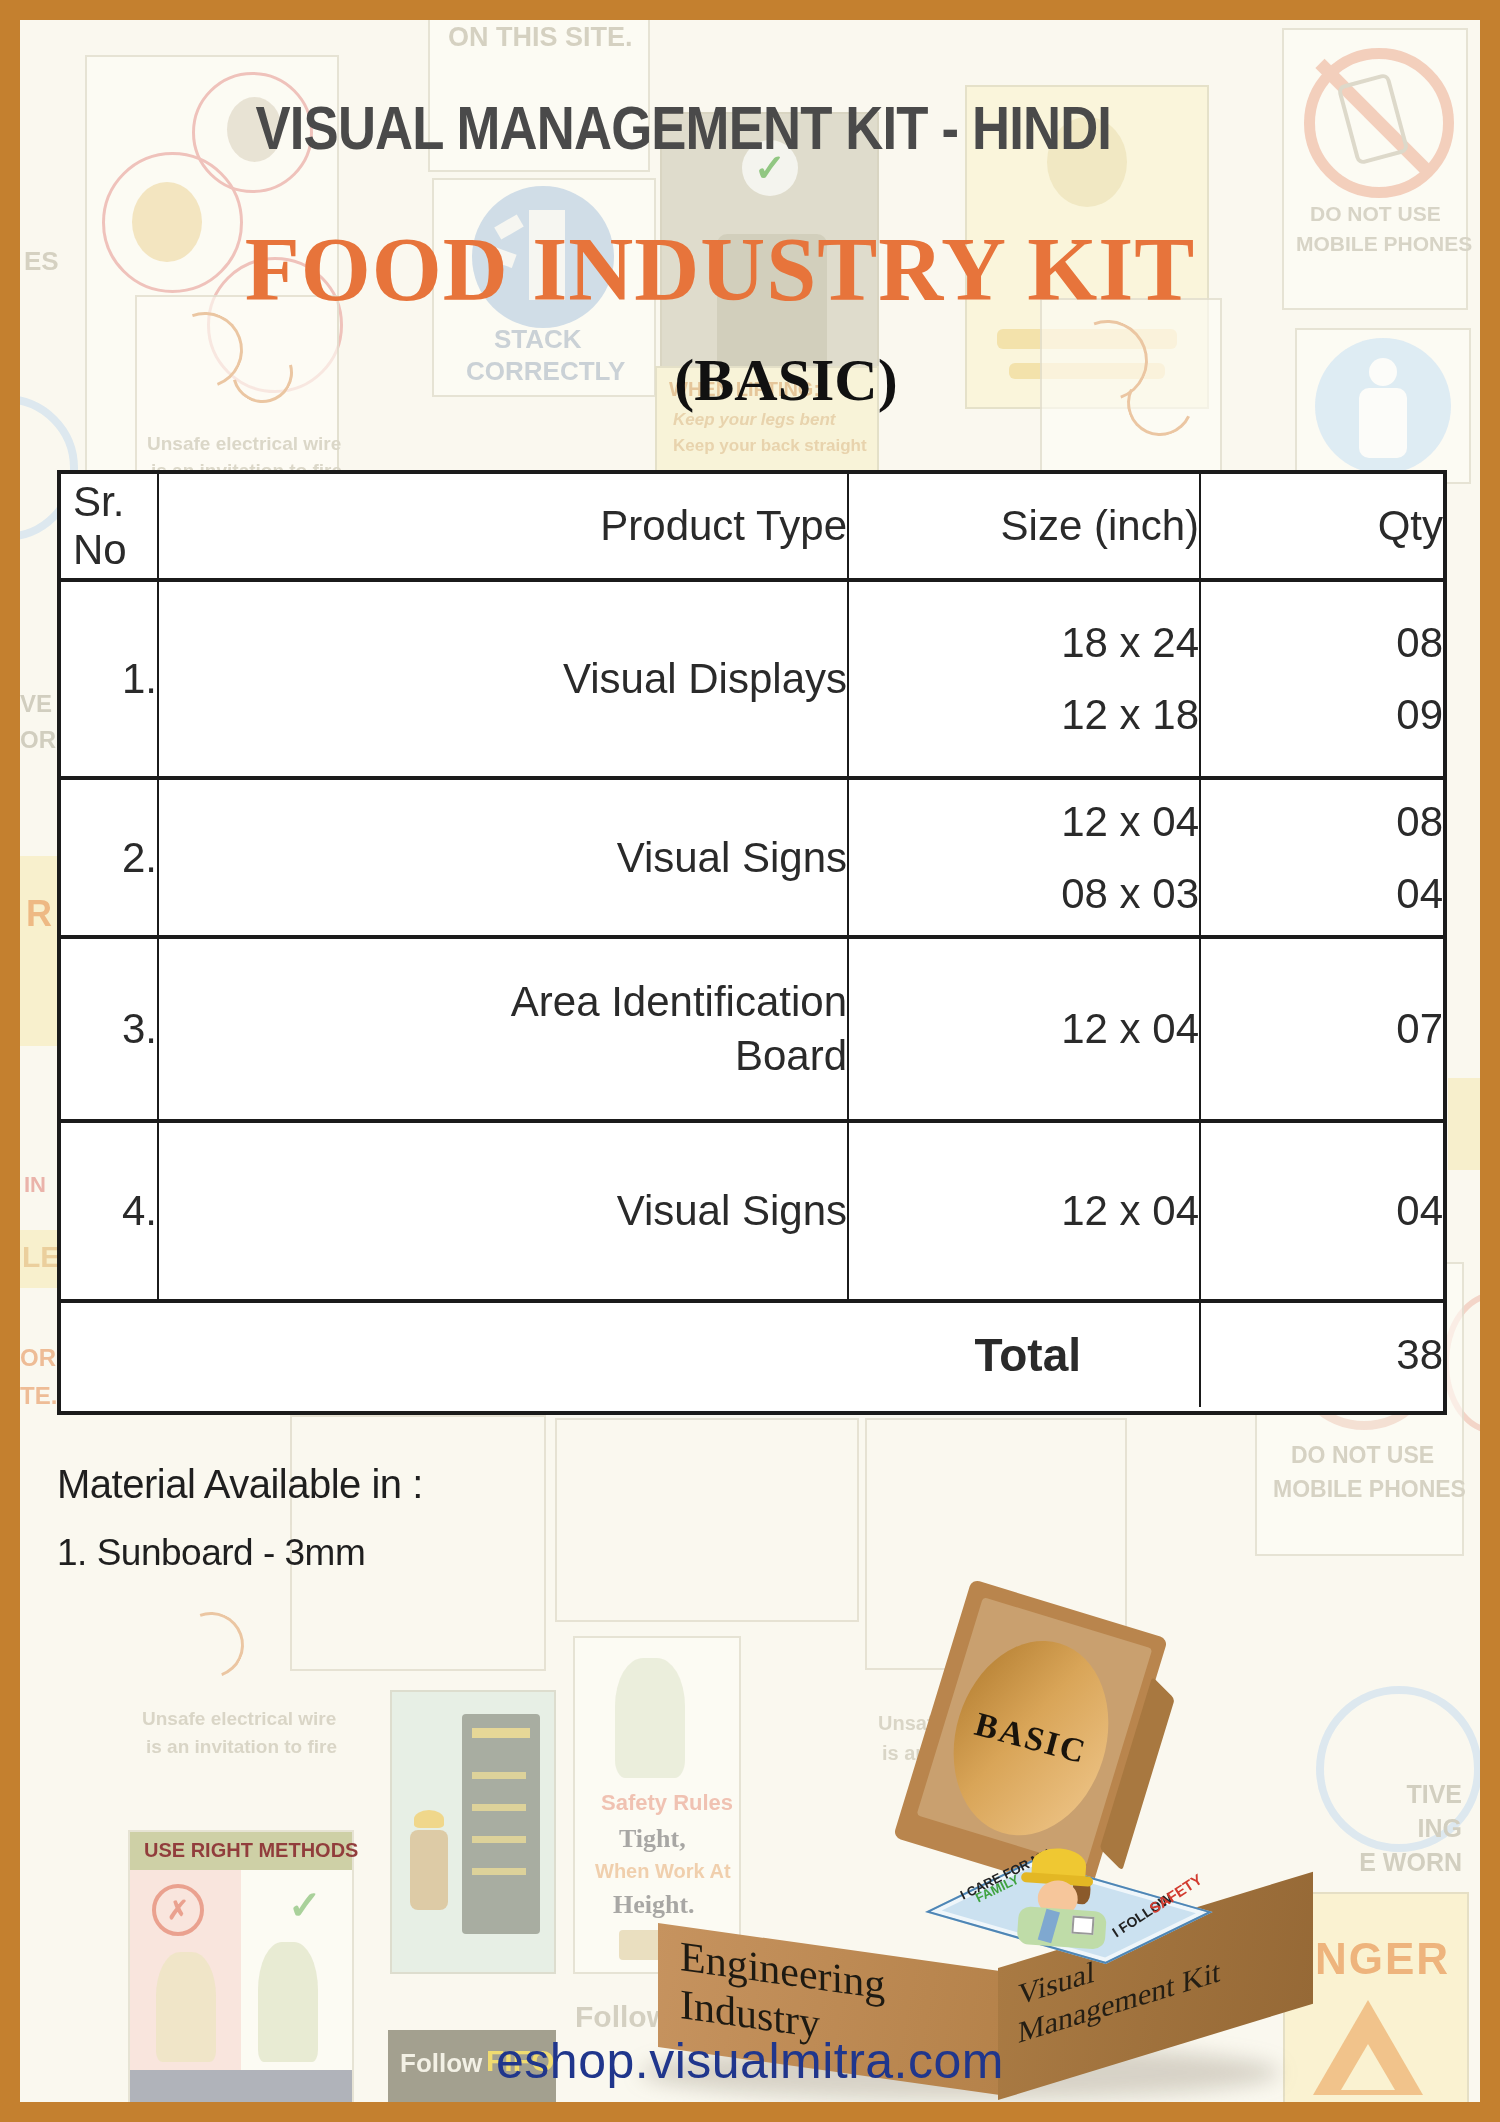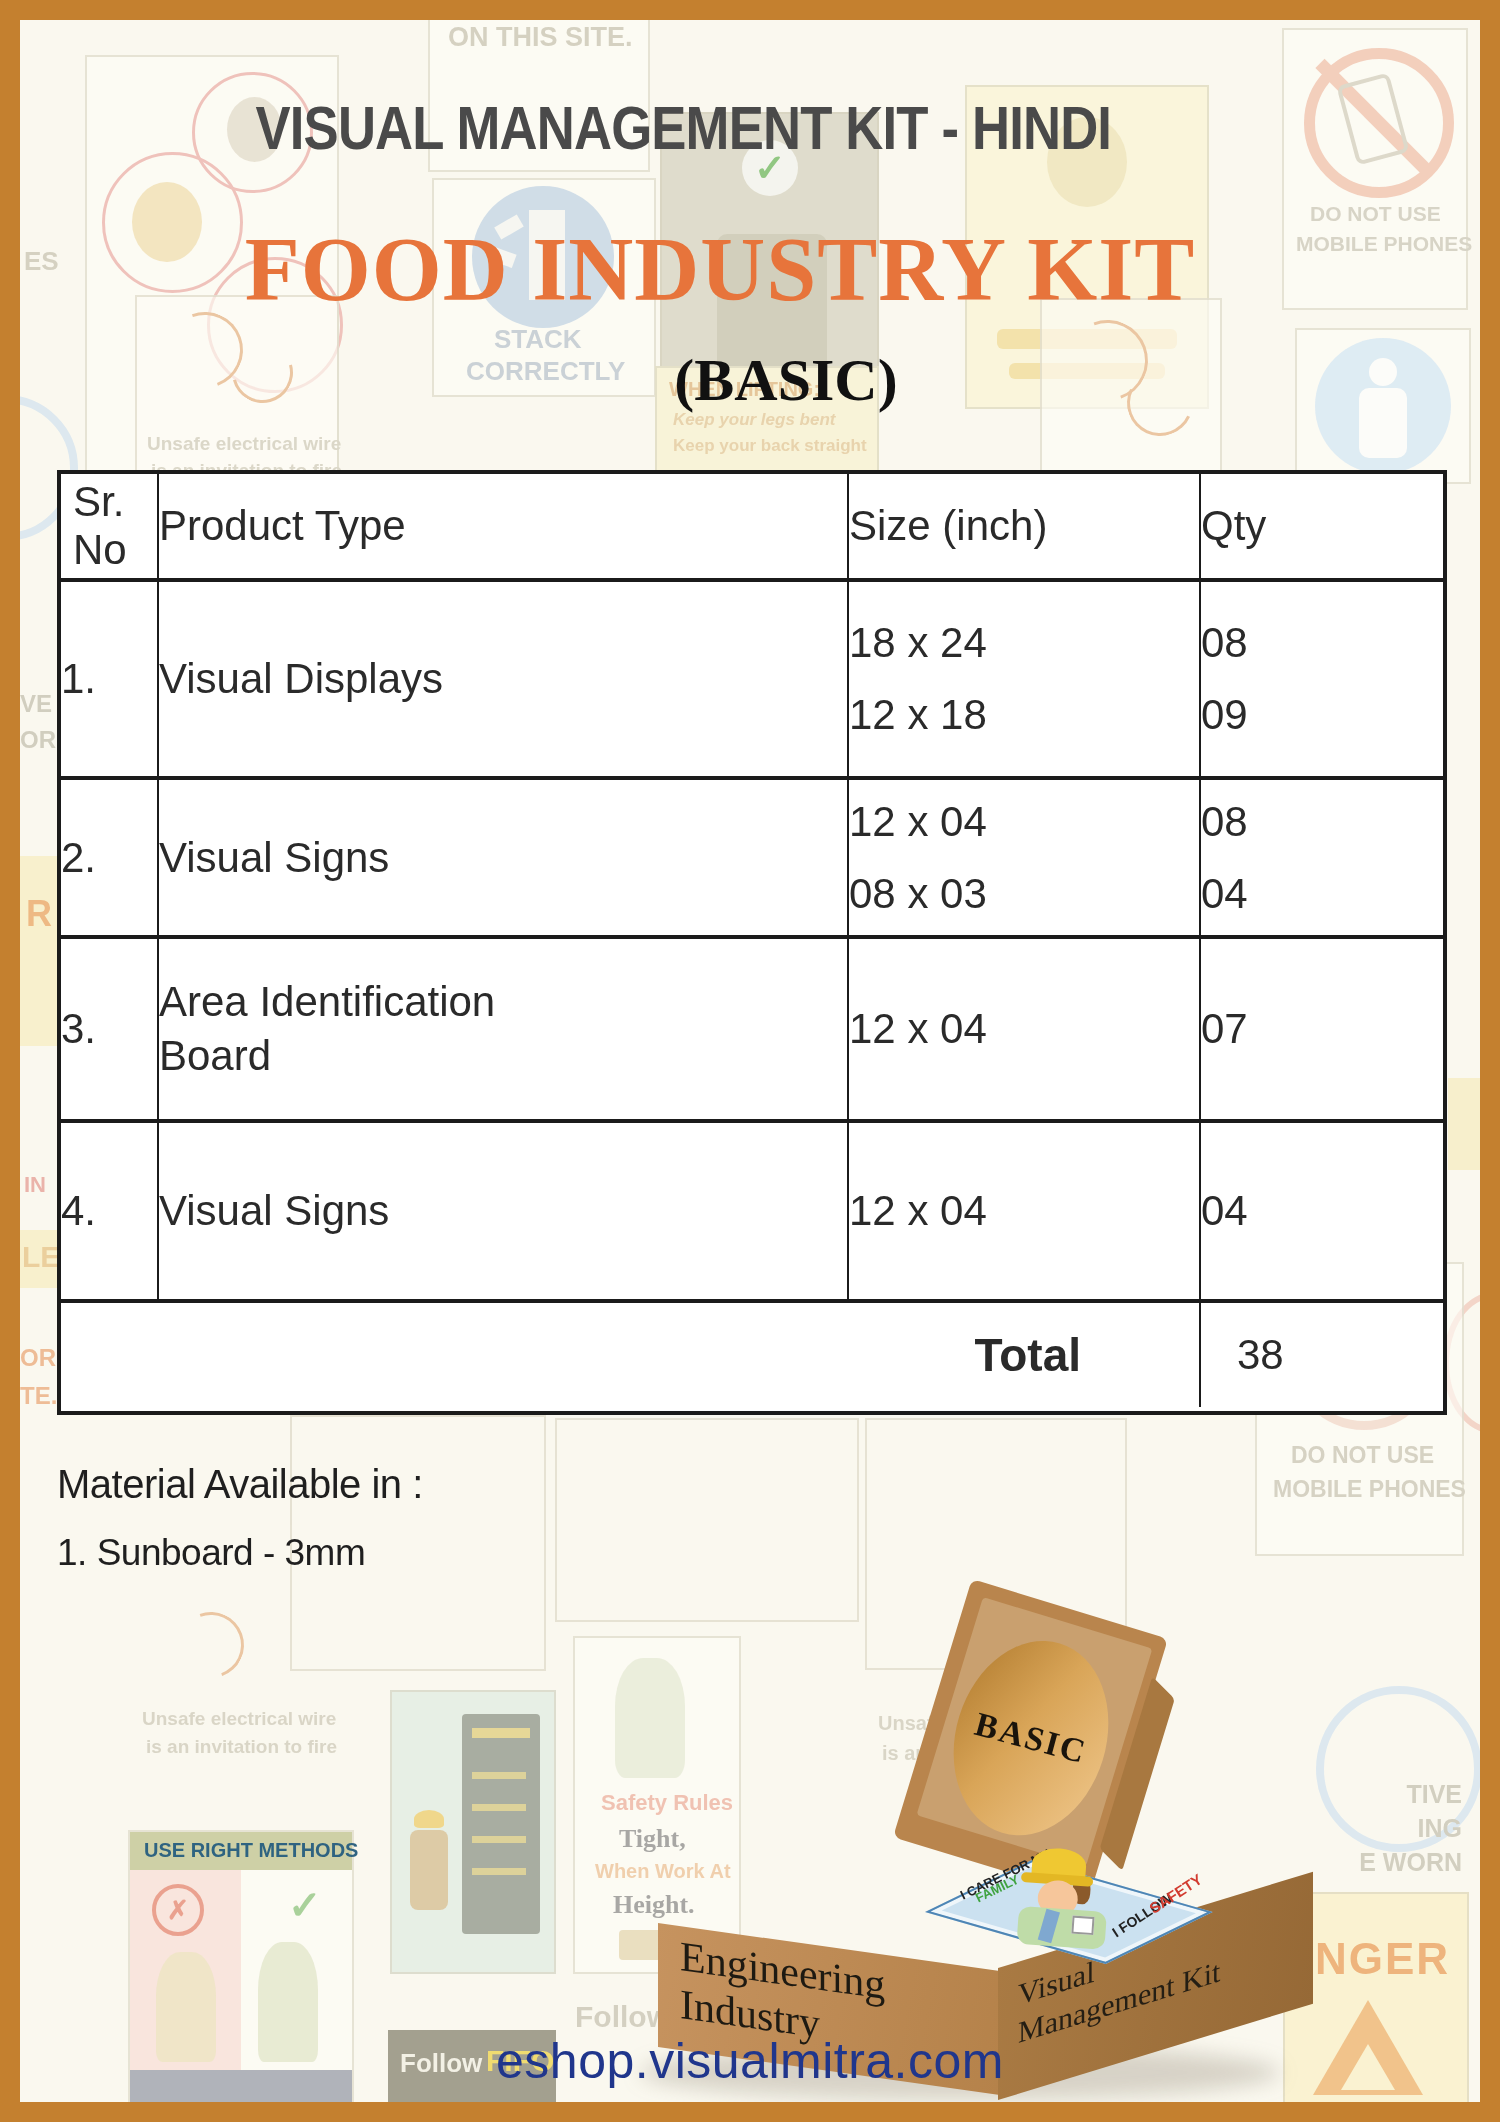--- a/index.html
+++ b/index.html
@@ -21,21 +21,21 @@
          font-family:"Liberation Serif",serif;font-size:90px;font-weight:bold;letter-spacing:1px;white-space:nowrap;}
   .variant{position:absolute;top:346px;left:72px;right:0;text-align:center;z-index:5;color:#111;
          font-family:"Liberation Serif",serif;font-size:60px;font-weight:bold;}
   
   .ptable{position:absolute;left:57px;top:470px;width:1390px;height:945px;z-index:5;
           border:4px solid #1b1b1b;background:#fff;box-sizing:border-box;display:flex;flex-direction:column;
           color:#2a2a2a;font-size:42px;}
   .trow{display:flex;box-sizing:border-box;border-bottom:4px solid #1b1b1b;}
   .trow:last-child{border-bottom:none;}
   .cell{box-sizing:border-box;border-right:2px solid #1b1b1b;background:#fff;display:flex;
-        flex-direction:column;justify-content:center;align-items:flex-start;text-align:center;}
+        flex-direction:column;justify-content:center;align-items:flex-end;text-align:center;}
   .cell:last-child{border-right:none;flex:1;}
   .c0{width:98px;}.c1{width:690px;}.c2{width:352px;}
   .hsr{align-items:flex-start;padding-left:12px;line-height:1.15;}
   .dline{line-height:72px;}
   .pline{line-height:54px;}
   .cell-merged{box-sizing:border-box;width:1140px;border-right:2px solid #1b1b1b;background:#fff;
         display:flex;align-items:center;justify-content:flex-end;padding-right:118px;
         font-weight:bold;font-size:46px;}
   
   .mat-h{position:absolute;left:57px;top:1462px;font-size:40px;color:#1f1f1f;z-index:5;letter-spacing:-.5px;}
@@ -189,21 +189,21 @@
     </div>
 
     <div class="tile" style="left:138px;top:1612px;width:205px;height:140px;background:none;border:none;">
       <div class="squig" style="left:40px;top:0;width:60px;height:60px;"></div>
       <span class="btxt" style="left:4px;top:96px;font-size:19px;color:#D4D0C0;">Unsafe electrical wire</span>
       <span class="btxt" style="left:8px;top:124px;font-size:19px;color:#D4D0C0;">is an invitation to fire</span>
     </div>
 
     <div class="tile" style="left:128px;top:1830px;width:222px;height:272px;">
       <div class="abs" style="left:0;top:0;width:100%;height:38px;background:rgba(154,161,79,.55);"></div>
-      <span class="btxt" style="left:14px;top:7px;font-size:20px;color:#0c4a6e;">USE RIGHT METHODS</span>
+      <span class="btxt" style="left:14px;top:7px;font-size:20px;color:#7f1d1d;">USE RIGHT METHODS</span>
       <div class="abs" style="left:0;top:38px;width:50%;height:200px;background:rgba(240,170,160,.30);"></div>
       <div class="circ" style="left:22px;top:52px;width:44px;height:44px;border:4px solid #E8937F;color:#E8937F;font-weight:bold;font-size:26px;text-align:center;line-height:44px;">✗</div>
       <div class="abs" style="left:158px;top:50px;color:#9CCB8C;font-size:40px;font-weight:bold;">✓</div>
       <div class="abs" style="left:26px;top:120px;width:60px;height:110px;background:#EFE2C2;border-radius:40% 40% 10% 10%;"></div>
       <div class="abs" style="left:128px;top:110px;width:60px;height:120px;background:#E5E9CF;border-radius:40% 40% 10% 10%;"></div>
       <div class="abs" style="left:0;top:238px;width:100%;height:34px;background:rgba(58,66,96,.45);"></div>
     </div>
 
     <div class="tile" style="left:573px;top:1636px;width:164px;height:334px;">
       <div class="abs" style="left:40px;top:20px;width:70px;height:120px;background:#E9EDD9;border-radius:40% 40% 15% 15%;"></div>

